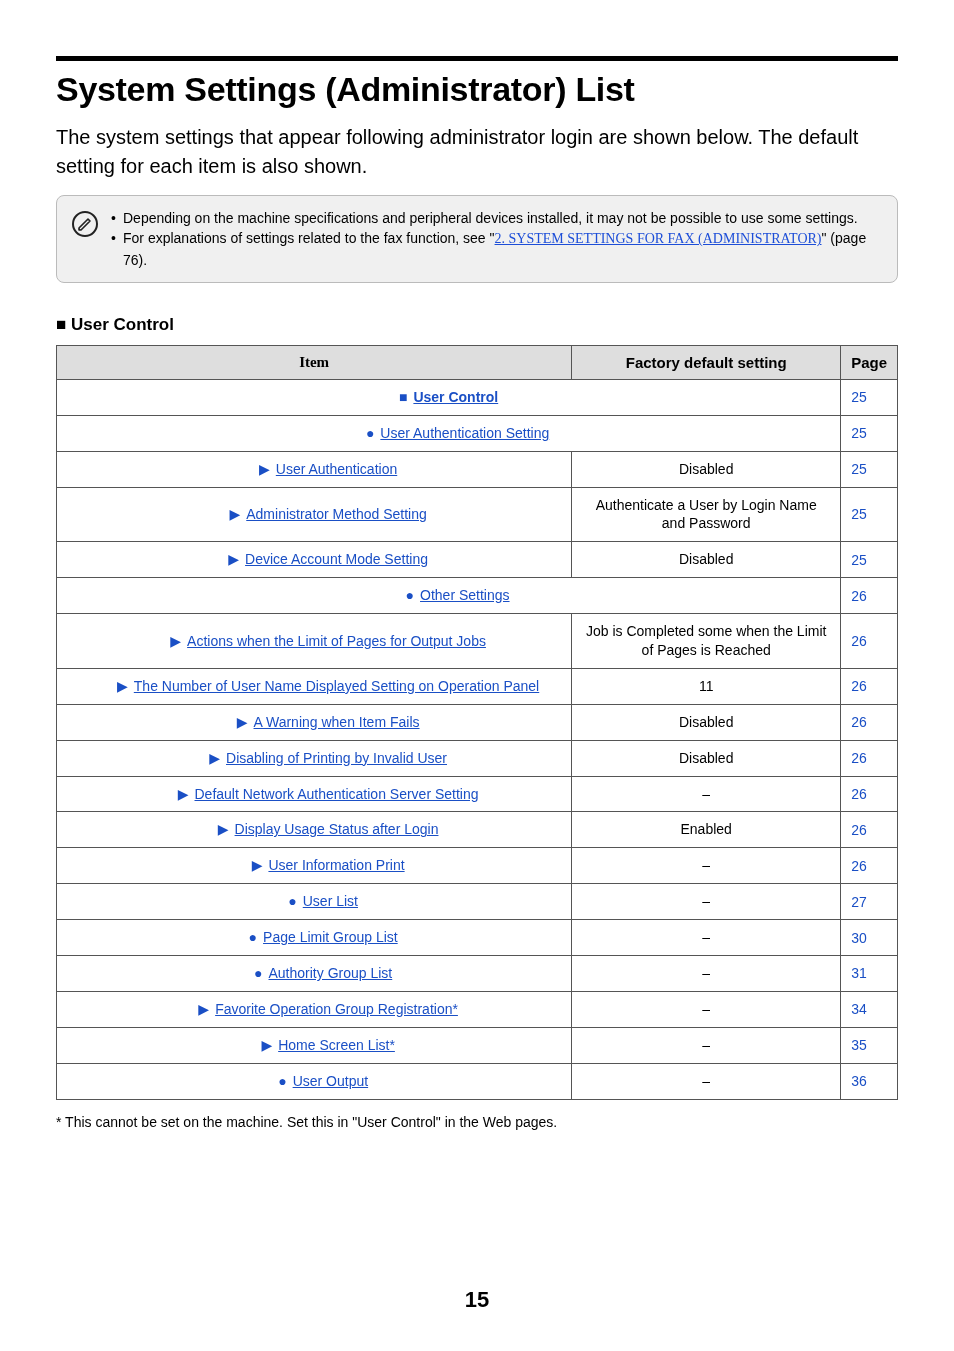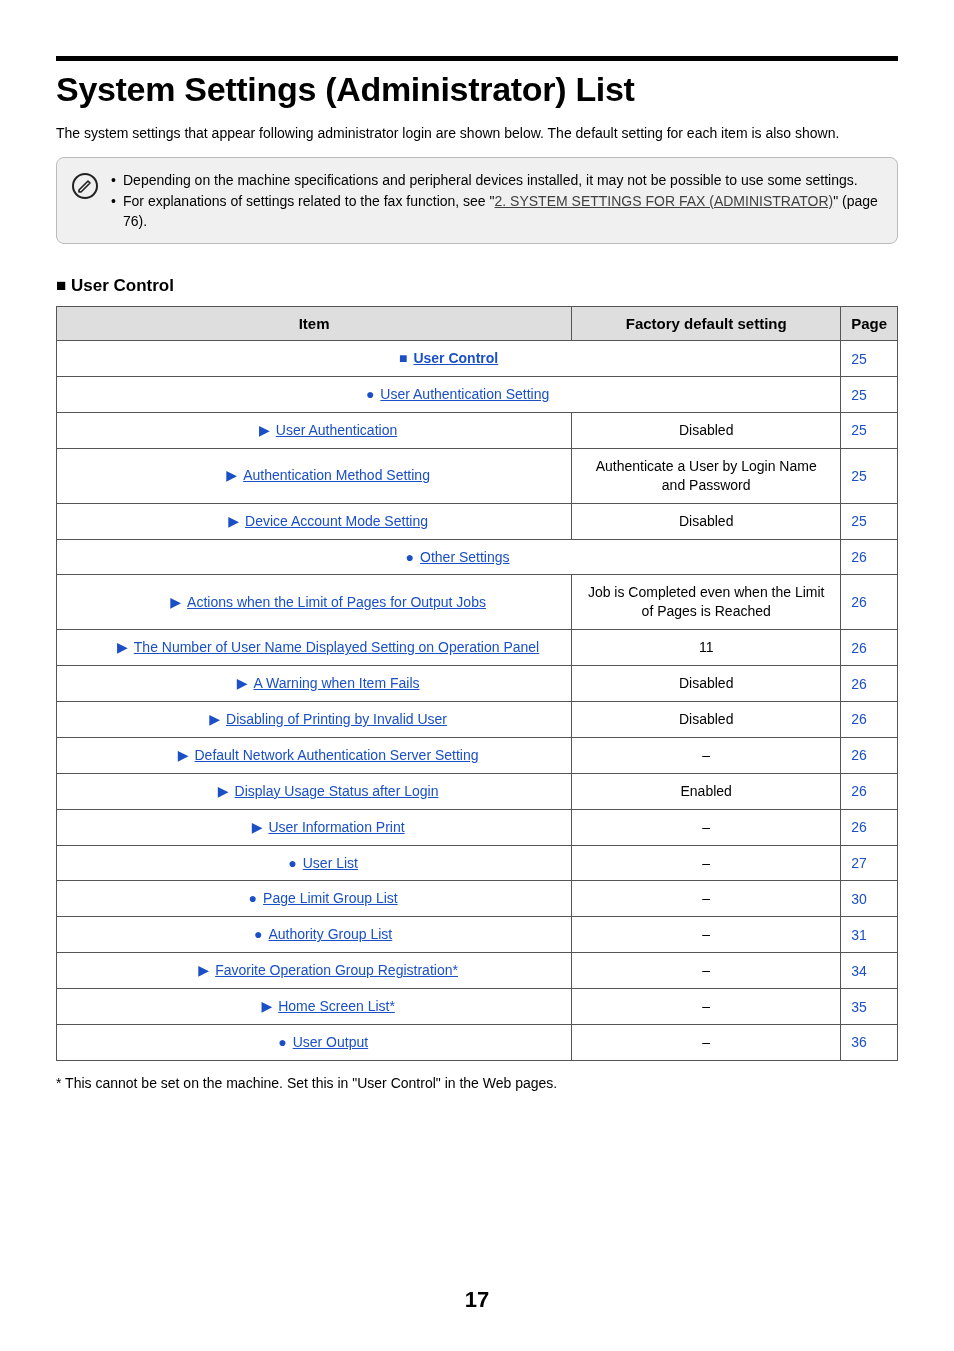--- a/index.html
+++ b/index.html
@@ -19,21 +19,21 @@
     border-top: 5px solid #000;
     margin-bottom: 9px;
   }
   h1 {
     font-size: 34px;
     font-weight: bold;
     margin: 0 0 14px 0;
     letter-spacing: -0.3px;
   }
   .intro {
-    font-size: 14px;
+    font-size: 20px;
     line-height: 1.45;
     margin: 0 0 14px 0;
   }
   .note-box {
     border: 1px solid #bbb;
     background: #f0f0f0;
     border-radius: 8px;
     padding: 12px 14px 12px 14px;
     display: flex;
     align-items: flex-start;
@@ -48,21 +48,21 @@
     font-size: 14px;
     line-height: 1.45;
   }
   .note-text .bullet {
     display: flex;
   }
   .note-text .bullet .dot {
     width: 12px;
     flex: 0 0 12px;
   }
-  .link { color: #404040; }
+  .link { color: #1d4ed8; font-family: Liberation Serif, serif; }
   .section-head {
     font-size: 17px;
     font-weight: bold;
     margin: 0 0 10px 0;
   }
   .section-head::before {
     content: "■ ";
   }
   table.settings {
     width: 100%;
@@ -74,21 +74,21 @@
     padding: 8px 10px;
     vertical-align: middle;
     text-align: left;
   }
   table.settings thead th {
     background: #dedede;
     text-align: center;
     font-weight: bold;
     font-size: 15px;
   }
-  table.settings thead th.col-item { width: 540px; }
+  table.settings thead th.col-item { width: 540px; font-family: Liberation Serif, serif; }
   table.settings thead th.col-fds { width: 280px; }
   table.settings thead th.col-page { width: 55px; }
   td.page-col {
     text-align: center;
     color: #1a4fc5;
   }
   tr.level0 td.item-cell { padding-left: 10px; font-weight: bold;}
   tr.level0 .item-link { font-weight: bold; color: #1a4fc5;}
   tr.level1 td.item-cell { padding-left: 28px; }
   tr.level2 td.item-cell { padding-left: 38px; }
@@ -165,36 +165,36 @@
         <tr class="level1 enabled">
           <td class="item-cell" colspan="2"><span class="marker">●</span><a href="#" class="item-link">User Authentication Setting</a></td>
           <td class="page-col">25</td>
         </tr>
         <tr class="level2 enabled">
           <td class="item-cell"><span class="marker">▶</span><a href="#" class="item-link">User Authentication</a></td>
           <td class="fds-cell">Disabled</td>
           <td class="page-col">25</td>
         </tr>
         <tr class="level2 enabled">
-          <td class="item-cell"><span class="marker">▶</span><a href="#" class="item-link">Authentication Method Setting</a></td>
+          <td class="item-cell"><span class="marker">▶</span><a href="#" class="item-link">Administrator Method Setting</a></td>
           <td class="fds-cell">Authenticate a User by Login Name and Password</td>
           <td class="page-col">25</td>
         </tr>
         <tr class="level2 enabled">
           <td class="item-cell"><span class="marker">▶</span><a href="#" class="item-link">Device Account Mode Setting</a></td>
           <td class="fds-cell">Disabled</td>
           <td class="page-col">25</td>
         </tr>
         <tr class="level1 enabled">
           <td class="item-cell" colspan="2"><span class="marker">●</span><a href="#" class="item-link">Other Settings</a></td>
           <td class="page-col">26</td>
         </tr>
         <tr class="level2 enabled">
           <td class="item-cell"><span class="marker">▶</span><a href="#" class="item-link">Actions when the Limit of Pages for Output Jobs</a></td>
-          <td class="fds-cell">Job is Completed even when the Limit of Pages is Reached</td>
+          <td class="fds-cell">Job is Completed some when the Limit of Pages is Reached</td>
           <td class="page-col">26</td>
         </tr>
         <tr class="level2 enabled">
           <td class="item-cell"><span class="marker">▶</span><a href="#" class="item-link">The Number of User Name Displayed Setting on Operation Panel</a></td>
           <td class="fds-cell">11</td>
           <td class="page-col">26</td>
         </tr>
         <tr class="level2 enabled">
           <td class="item-cell"><span class="marker">▶</span><a href="#" class="item-link">A Warning when Item Fails</a></td>
           <td class="fds-cell">Disabled</td>
@@ -250,13 +250,13 @@
           <td class="fds-cell">–</td>
           <td class="page-col">36</td>
         </tr>
       </tbody>
   </table>
 
   <div class="footnote">*  This cannot be set on the machine. Set this in "User Control" in the Web pages.</div>
 
 </div>
 
-<div class="page-number">17</div>
+<div class="page-number">15</div>
 
 </body></html>

